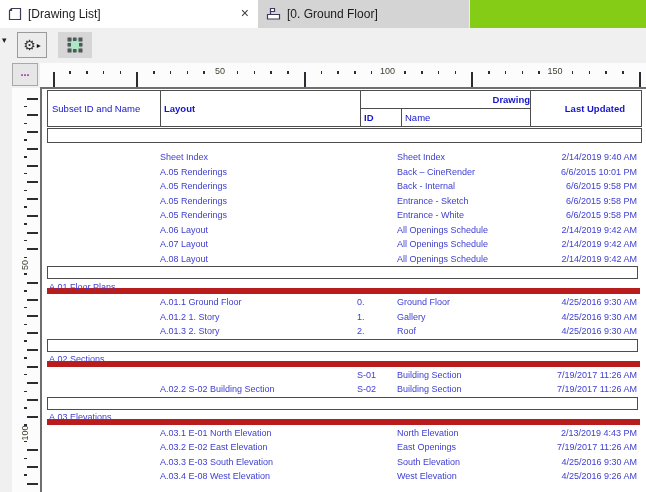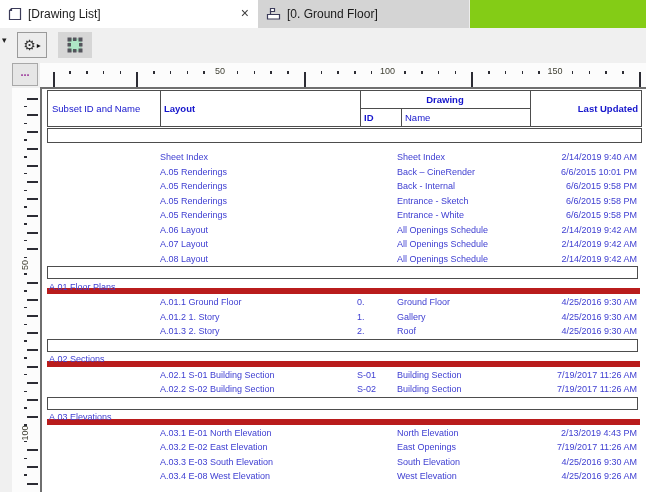--- a/index.html
+++ b/index.html
@@ -38,24 +38,24 @@
       border-left:2px solid #6f6f6f;border-top:2px solid #6f6f6f;box-sizing:border-box}
 
   .thead{position:absolute;left:5px;top:1px;width:593px;height:35px;border:1px solid #4d4d4d;background:#fff;box-sizing:content-box}
   .vline{position:absolute;top:0;bottom:0;width:0;border-left:1px solid #4d4d4d}
   .vline.v1{left:112px}.vline.v2{left:312px}.vline.v3{left:482px}
   .vline.v4{left:353px;top:17px}
   .hline{position:absolute;left:312px;width:170px;top:17px;border-top:1px solid #4d4d4d}
   .hcell{position:absolute;font-size:9.5px;color:#1515cc;white-space:nowrap}
   .hc-subset{left:4px;top:0;height:35px;line-height:35px}
   .hc-layout{left:116px;top:0;height:35px;line-height:35px;font-weight:bold}
-  .hc-drawing{left:312px;width:170px;top:0;height:17px;line-height:18px;text-align:center;font-weight:bold}
+  .hc-drawing{left:312px;width:170px;top:0;height:17px;line-height:18px;text-align:right;font-weight:bold}
   .hc-id{left:316px;top:17px;height:18px;line-height:19px;font-weight:bold}
   .hc-name{left:357px;top:17px;height:18px;line-height:19px;font-weight:normal}
-  .hc-updated{right:3px;top:0;height:35px;line-height:35px;font-weight:bold;text-align:right}
+  .hc-updated{right:16px;top:0;height:35px;line-height:35px;font-weight:bold;text-align:right}
 
   .tbox{position:absolute;left:5px;top:39px;width:593px;height:13px;border:1px solid #4d4d4d;background:#fff;box-sizing:content-box}
 
   .trows{position:absolute;left:5px;top:61px;width:593px;height:340px}
   .trow{position:absolute;left:0;width:593px;height:14.5px;font-size:9px;color:#4040d2;box-sizing:border-box}
   .trow .cell{position:absolute;line-height:14.5px;white-space:nowrap}
   .cell-layout{left:113px}
   .cell-id{left:310px}
   .cell-name{left:350px}
   .cell-updated{right:3px;text-align:right}
@@ -280,21 +280,20 @@
           <span class="cell cell-layout">A.01.3 2. Story</span>
           <span class="cell cell-id">2.</span>
           <span class="cell cell-name">Roof</span>
           <span class="cell cell-updated">4/25/2016 9:30 AM</span>
         </div>
         <div class="trow separator" style="top: 188.5px;"></div>
         <div class="trow section" style="top: 203px;">
           <span class="section-title">A.02 Sections</span>
         </div>
         <div class="trow item" style="top: 217.5px;">
-          <span class="cell cell-layout">A.02.1 S-01 Building Section</span>
           <span class="cell cell-id">S-01</span>
           <span class="cell cell-name">Building Section</span>
           <span class="cell cell-updated">7/19/2017 11:26 AM</span>
         </div>
         <div class="trow item" style="top: 232px;">
           <span class="cell cell-layout">A.02.2 S-02 Building Section</span>
           <span class="cell cell-id">S-02</span>
           <span class="cell cell-name">Building Section</span>
           <span class="cell cell-updated">7/19/2017 11:26 AM</span>
         </div>

